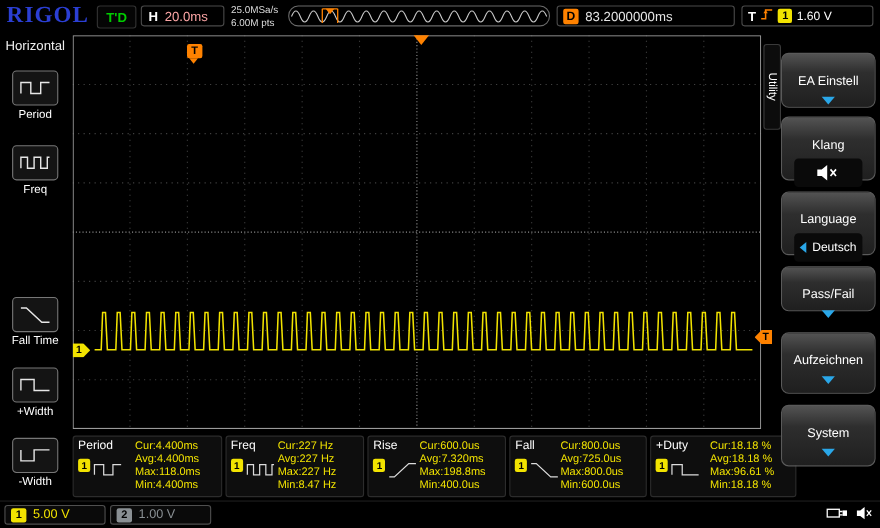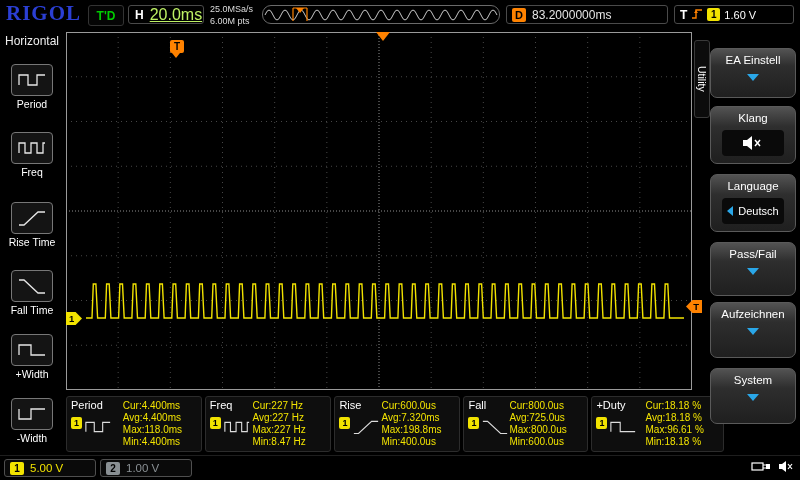--- a/index.html
+++ b/index.html
@@ -7,21 +7,21 @@
           font-family:"Liberation Sans",sans-serif;-webkit-font-smoothing:none;}
   
   .topbar{position:absolute;left:0;top:0;width:676px;height:30px;background:#000;}
   .logo{position:absolute;left:6px;top:1px;font-family:"Liberation Serif",serif;font-weight:bold;
         font-size:21px;color:#2b3fd4;letter-spacing:1px;}
   .td-badge{position:absolute;left:88px;top:5px;width:34px;height:19px;border:1px solid #333;border-radius:3px;
         color:#00cc00;font-weight:bold;font-size:12px;display:flex;align-items:center;justify-content:center;background:#050505;}
   .h-box{position:absolute;left:128px;top:5px;height:19px;width:76px;border:1px solid #4a4a4a;border-radius:3px;
         display:flex;align-items:center;gap:6px;padding:0 6px;box-sizing:border-box;}
   .h-letter{color:#fff;font-weight:bold;font-size:12px;}
-  .h-val{color:#bef264;font-size:16px;text-decoration:underline;}
+  .h-val{color:#fca5a5;font-size:12px;}
   .rate-box{position:absolute;left:210px;top:4px;color:#ddd;font-size:9px;line-height:1.3;}
   .membar{position:absolute;left:262px;top:5px;width:238px;height:19px;border:1px solid #6a6a6a;border-radius:9px;
         box-sizing:border-box;overflow:hidden;background:#000;}
   .d-box{position:absolute;left:506px;top:5px;width:162px;height:19px;border:1px solid #4a4a4a;border-radius:3px;
         display:flex;align-items:center;gap:6px;padding:0 5px;box-sizing:border-box;}
   .d-badge{background:#ff8200;color:#000;font-weight:bold;font-size:11px;width:14px;height:14px;border-radius:2px;
         display:flex;align-items:center;justify-content:center;}
   .d-val{color:#e5e5e5;font-size:12px;}
   .t-box{position:absolute;left:674px;top:5px;width:120px;height:19px;border:1px solid #4a4a4a;border-radius:3px;
         display:flex;align-items:center;gap:4px;padding:0 5px;box-sizing:border-box;}
@@ -64,21 +64,21 @@
         display:flex;align-items:center;justify-content:center;}
   .m-glyph{width:28px;height:20px;}
   .m-glyph path{fill:none;stroke:#dcdcdc;stroke-width:1.2;}
   .m-stats{color:#f2e300;font-size:10px;line-height:1.2;width:74px;}
   
   .right-menu{position:absolute;left:694px;top:30px;width:106px;height:425px;}
   .utility-tab{position:absolute;left:0;top:10px;width:14px;height:76px;border:1px solid #3a3a3a;border-radius:3px;
         color:#fff;font-size:10.5px;writing-mode:vertical-rl;display:flex;align-items:center;justify-content:center;background:#0c0c0c;}
   .rm-btn{position:absolute;left:16px;width:86px;background:linear-gradient(180deg,#535353,#2e2e2e 35%,#1f1f1f);
         border:1px solid #5a5a5a;border-radius:7px;box-sizing:border-box;cursor:pointer;}
-  .rm-title{color:#fff;font-size:11.5px;text-align:center;padding-top:5px;white-space:nowrap;}
+  .rm-title{color:#fff;font-size:11.5px;text-align:center;padding-top:19px;white-space:nowrap;}
   .tri-down{width:0;height:0;border-left:6px solid transparent;border-right:6px solid transparent;
         border-top:7px solid #2aa7e8;margin:8px auto 0;}
   .rm-inset{width:62px;height:26px;background:#0a0a0a;border-radius:4px;margin:6px auto 0;
         display:flex;align-items:center;justify-content:center;gap:5px;}
   .tri-left{width:0;height:0;border-top:5px solid transparent;border-bottom:5px solid transparent;border-right:6px solid #2aa7e8;}
   .rm-value{color:#fff;font-size:11px;}
   
   .bottombar{position:absolute;left:0;top:455px;width:800px;height:25px;border-top:1px solid #1e1e1e;box-sizing:border-box;}
   .chbox{position:absolute;top:3px;height:18px;border:1px solid #4f4f4f;border-radius:3px;display:flex;align-items:center;
         gap:6px;padding:0 5px;box-sizing:border-box;background:#0a0a0a;cursor:pointer;}
@@ -147,28 +147,20 @@
 
     <div class="lm-item" style="top:102px">
       <div class="lm-icon">
         <svg class="glyph" viewBox="0 0 30 20">
             <path d="M2 15 V5 H8 V15 H14 V5 H20 V15 H26 V5 H28"></path>
           </svg>
       </div>
       <div class="lm-label">Freq</div>
     </div>
 
-    <div class="lm-item" style="top:172px">
-      <div class="lm-icon">
-        <svg class="glyph" viewBox="0 0 30 20">
-            <path d="M2 17 H7 L21 4 H28"></path>
-          </svg>
-      </div>
-      <div class="lm-label">Rise Time</div>
-    </div>
 
     <div class="lm-item" style="top:240px">
       <div class="lm-icon">
         <svg class="glyph" viewBox="0 0 30 20">
             <path d="M2 4 H7 L21 17 H28"></path>
           </svg>
       </div>
       <div class="lm-label">Fall Time</div>
     </div>
 
@@ -348,21 +340,21 @@
     </div>
 
     <div class="rm-btn" style="top:144px;height:58px">
       <div class="rm-title">Language</div>
       <div class="rm-inset">
         <span class="tri-left"></span>
         <span class="rm-value">Deutsch</span>
       </div>
     </div>
 
-    <div class="rm-btn" style="top:212px;height:54px">
+    <div class="rm-btn" style="top:212px;height:41px">
       <div class="rm-title">Pass/Fail</div>
       <div class="tri-down"></div>
     </div>
 
     <div class="rm-btn" style="top:272px;height:56px">
       <div class="rm-title">Aufzeichnen</div>
       <div class="tri-down"></div>
     </div>
 
     <div class="rm-btn" style="top:338px;height:56px">

